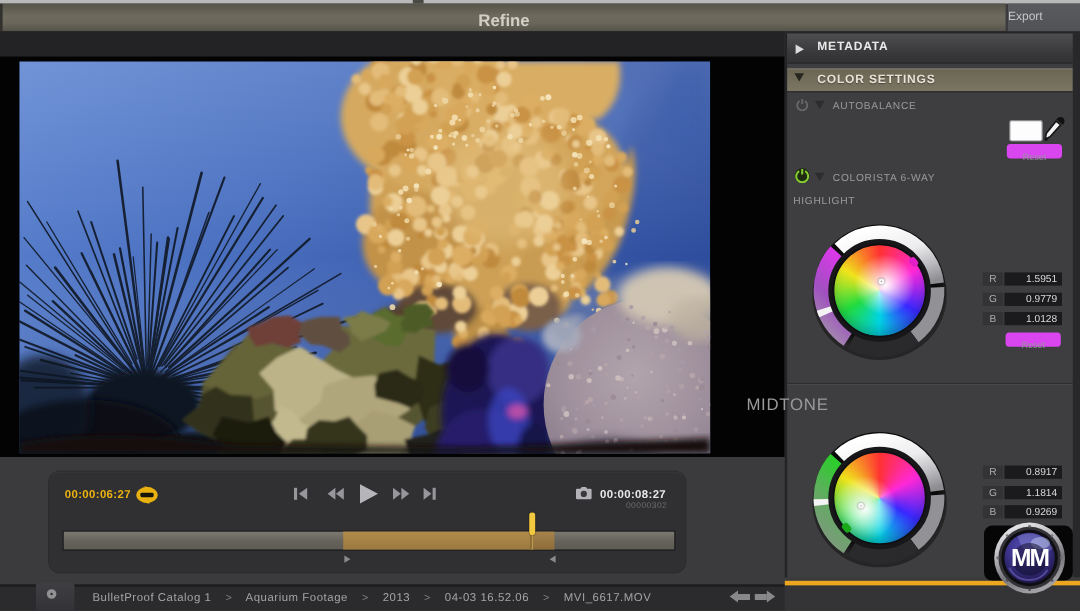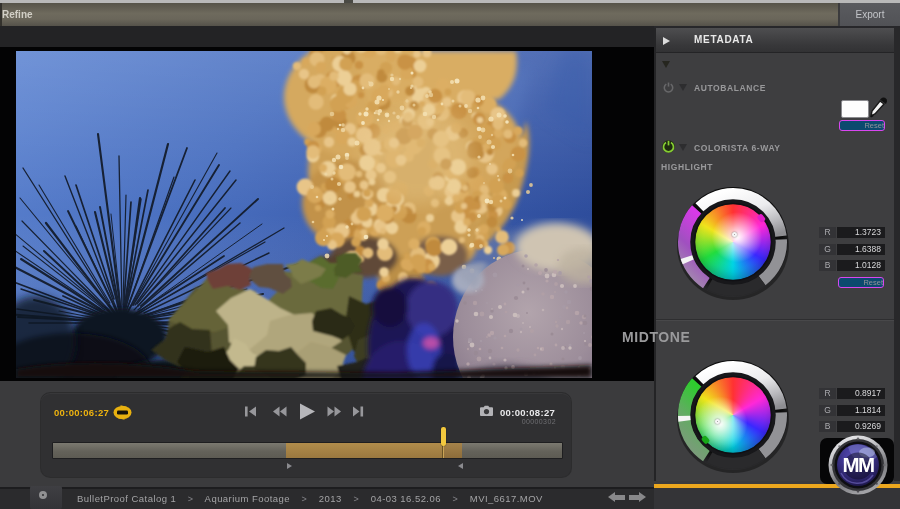--- a/index.html
+++ b/index.html
@@ -1,22 +1,22 @@
 <!DOCTYPE html>
 <html><head><meta charset="utf-8"><style>
 *{margin:0;padding:0;box-sizing:border-box}
 html,body{width:900px;height:509px;overflow:hidden;background:#3b3b3d;font-family:"Liberation Sans",sans-serif}
 .abs{position:absolute}
 #stage{position:relative;width:900px;height:509px}
 
 #topstrip{left:0;top:0;width:900px;height:3px;background:#b9b9b9}
 #topnotch{left:344px;top:0;width:9px;height:3px;background:#4a4a44}
 #refinebar{left:0;top:3px;width:838px;height:23px;background:linear-gradient(#565349,#6e6a5d 45%,#6a665a 70%,#55524a);border-left:2px solid #33312c}
-#refinebar span{position:absolute;left:0;right:0;top:6px;text-align:left;font-size:10px;font-weight:bold;color:#d2cfc6}
-#exportbtn{left:840px;top:3px;width:60px;height:39px;background:linear-gradient(#5a5b5f,#4b4c50);color:#c3c5c9;font-size:10px;text-align:center;line-height:24px}
+#refinebar span{position:absolute;left:0;right:0;top:6px;text-align:center;font-size:14px;font-weight:bold;color:#d2cfc6}
+#exportbtn{left:840px;top:3px;width:60px;height:39px;background:linear-gradient(#5a5b5f,#4b4c50);color:#c3c5c9;font-size:10px;line-height:24px}
 #underexport{left:840px;top:27px;width:60px;height:4px;background:#323438}
 #infobar{left:0;top:26px;width:610px;height:21px;background:#232325;color:#7e7e80;font-size:9px;text-align:center;line-height:21px}
 
 #vidblack{left:0;top:47px;width:654px;height:334px;background:#030304}
 #video{left:16px;top:51px;width:576px;height:327px;overflow:hidden}
 
 #playarea{left:0;top:381px;width:654px;height:106px;background:#3b3b3d}
 #playpanel{left:41px;top:393px;width:530px;height:84px;background:#303032;border-radius:9px;box-shadow:inset 0 1px 0 rgba(255,255,255,0.04),0 0 0 1px rgba(0,0,0,0.25)}
 #tc1{left:54px;top:407px;font-size:9.5px;font-weight:bold;color:#eeb30f;letter-spacing:0.3px}
 #tc2{left:500px;top:407px;font-size:9.5px;font-weight:bold;color:#e9e9eb;letter-spacing:0.3px}
@@ -32,30 +32,30 @@
 #mkout{left:458px;top:463px;border-right:5px solid #8b8b8f}
 
 #crumbbar{left:0;top:487px;width:654px;height:22px;background:#2b2b2d;border-top:2px solid #1d1d1f}
 #crumbicon{left:30px;top:485.5px;width:32px;height:23.5px;border-radius:2px;background:linear-gradient(#3f3f43,#333337)}
 #crumbicon i{position:absolute;left:9px;top:5px;width:8px;height:8px;border-radius:50%;background:#2e2e30;border:3px solid #919193}
 #crumbs{left:77px;top:493px;font-size:9.5px;color:#a4a4a6;letter-spacing:0.45px}
 #crumbs b{color:#85858a;font-weight:normal;padding:0 8.5px;font-size:9px}
 
 #rpanel{left:654px;top:28px;width:246px;height:453px;background:#3e3e40;border-left:2px solid #242426}
 #metabar{left:656px;top:28px;width:238px;height:25px;background:linear-gradient(#4e4e50,#38383a 70%,#323234);border-bottom:1px solid #242426;color:#e9e9e9;font-weight:bold;font-size:10px;letter-spacing:0.7px}
-#metabar span{position:absolute;left:38px;top:6px}
+#metabar span{position:absolute;left:25px;top:6px}
 #csbar{left:656px;top:57px;width:238px;height:20px;background:linear-gradient(#6b6654,#7b7664);border-top:1px solid #8d8878;border-bottom:1px solid #2a2a2c;color:#e6e3d6;font-weight:bold;font-size:10px;letter-spacing:0.7px;text-shadow:0 1px 1px rgba(0,0,0,0.4)}
 #csbar span{position:absolute;left:25px;top:3px}
 .tri-r{position:absolute;width:0;height:0;border-top:4.5px solid transparent;border-bottom:4.5px solid transparent;border-left:7.5px solid #dcdcdc}
 .tri-d{position:absolute;width:0;height:0;border-left:4.5px solid transparent;border-right:4.5px solid transparent;border-top:7px solid #2b2b2b}
-.seclabel{position:absolute;color:#9a9a9c;font-weight:bold;font-size:8.5px;letter-spacing:0.6px}
+.seclabel{position:absolute;color:#9a9a9c;font-weight:normal;font-size:8.5px;letter-spacing:0.6px}
 #refrow{left:696px;top:101px;width:143px;height:17px;background:#1b1b1d;border-radius:2px;color:#dedede;font-size:9.5px}
 #refrow span{position:absolute;left:7px;top:3px}
 #swatch{left:841px;top:100px;width:28px;height:18px;background:#fdfdfd;border:1px solid #8a8a8e;border-radius:2px}
-.rstbtn{position:absolute;width:46px;height:11px;background:#0c4a6e;border:1px solid #d946ef;border-radius:3px;color:#94949a;font-size:7.5px;text-align:right;line-height:9px}
+.rstbtn{position:absolute;width:46px;height:11px;background:#0c4a6e;border:6px solid #d946ef;border-radius:3px;color:#94949a;font-size:7.5px;text-align:center;line-height:9px}
 
 .rgbrow{position:absolute;width:66px;height:11px}
 .rgbrow .lb{position:absolute;left:0;top:0;width:17px;height:11px;background:#333336;color:#ababaf;font-size:8.5px;text-align:center;line-height:11px}
 .rgbrow .vl{position:absolute;left:18px;top:0;width:48px;height:11px;background:#1b1b1d;color:#d9d9db;font-size:8.5px;text-align:right;line-height:11px;padding-right:4px}
 #rscroll{left:894px;top:28px;width:6px;height:453px;background:#28282a}
 #sep1{left:656px;top:319px;width:238px;height:1px;background:#2e2e30}
 #sep1b{left:656px;top:320px;width:238px;height:1px;background:#48484a}
 
 #yline{left:654px;top:484px;width:246px;height:3.5px;background:#eca71e}
 #brgrey{left:654px;top:487.5px;width:246px;height:21.5px;background:#343437}
@@ -929,20 +929,23 @@
 <div class="arrowL" style="left:608px;top:492px"></div>
 <div class="stub" style="left:615px;top:494.5px;width:10px;height:5px"></div>
 <div class="stub" style="left:629px;top:494.5px;width:10px;height:5px"></div>
 <div class="arrowR" style="left:639px;top:492px"></div>
 <div class="abs" id="rpanel"></div>
     <div class="abs" style="left:654px;top:26px;width:246px;height:2px;background:#27272a"></div>
 <div class="abs" id="metabar">
       <span>METADATA</span>
     </div>
 <div class="tri-r" style="left:663px;top:37px"></div>
+<div class="abs" id="csbar">
+      <span>COLOR SETTINGS</span>
+    </div>
 <div class="tri-d" style="left:662px;top:61px;border-top-color:#26261f"></div>
 <svg class="abs" style="left:663px;top:82px" width="11" height="11" viewBox="0 0 12 12">
 <path d="M3.6 2.4 A4.6 4.6 0 1 0 8.4 2.4" fill="none" stroke="#68686a" stroke-width="1.7"></path>
 <line x1="6" y1="0.6" x2="6" y2="5" stroke="#68686a" stroke-width="1.7"></line>
 </svg>
 <div class="tri-d" style="left:679px;top:84px;border-top-color:#2d2d2f"></div>
 <div class="seclabel" style="left:694px;top:83px;color:#98989a">AUTOBALANCE</div>
 <div class="abs" id="swatch"></div>
 <svg class="abs" style="left:869px;top:95px" width="19" height="23" viewBox="0 0 19 23">
 <path d="M2 21 L3 16 L11 6 L15 9 L6 19 Z" fill="#f4f4f4" stroke="#1a1a1a" stroke-width="1.4"></path>
@@ -991,25 +994,25 @@
 <path d="M31.59 98.68 A48.5 48.5 0 0 1 21.96 25.55" stroke="url(#arca)" stroke-width="13" fill="none"></path>
 <path d="M13.69 77.73 A48.5 48.5 0 0 1 11.87 72.99" stroke="#f4f4f4" stroke-width="13" fill="none"></path>
 <circle cx="58" cy="58" r="40.5" fill="none" stroke="#17171a" stroke-width="4.5"></circle>
 <circle cx="58" cy="58" r="38.5" fill="none" stroke="#101014" stroke-width="1.6"></circle>
 <rect x="82.3" y="31.2" width="8" height="6" rx="2.5" fill="#e21ec8" transform="rotate(50 86.3 34.2)"></rect>
 </svg>
       <div class="cursor" style="left:57px;top:48px"></div>
     </div>
 <div class="rgbrow" style="left:819px;top:227px">
       <span class="lb">R</span>
-      <span class="vl">1.3723</span>
+      <span class="vl">1.5951</span>
     </div>
 <div class="rgbrow" style="left:819px;top:243.5px">
       <span class="lb">G</span>
-      <span class="vl">1.6388</span>
+      <span class="vl">0.9779</span>
     </div>
 <div class="rgbrow" style="left:819px;top:260px">
       <span class="lb">B</span>
       <span class="vl">1.0128</span>
     </div>
 <div class="rstbtn" style="left:838px;top:277px">Reset</div>
 <div class="abs" id="sep1"></div>
     <div class="abs" id="sep1b"></div>
 <div class="seclabel" style="left:622px;top:329px;font-size:14px">MIDTONE</div>
 <div class="wheel" id="mt" style="left:675px;top:357px">

